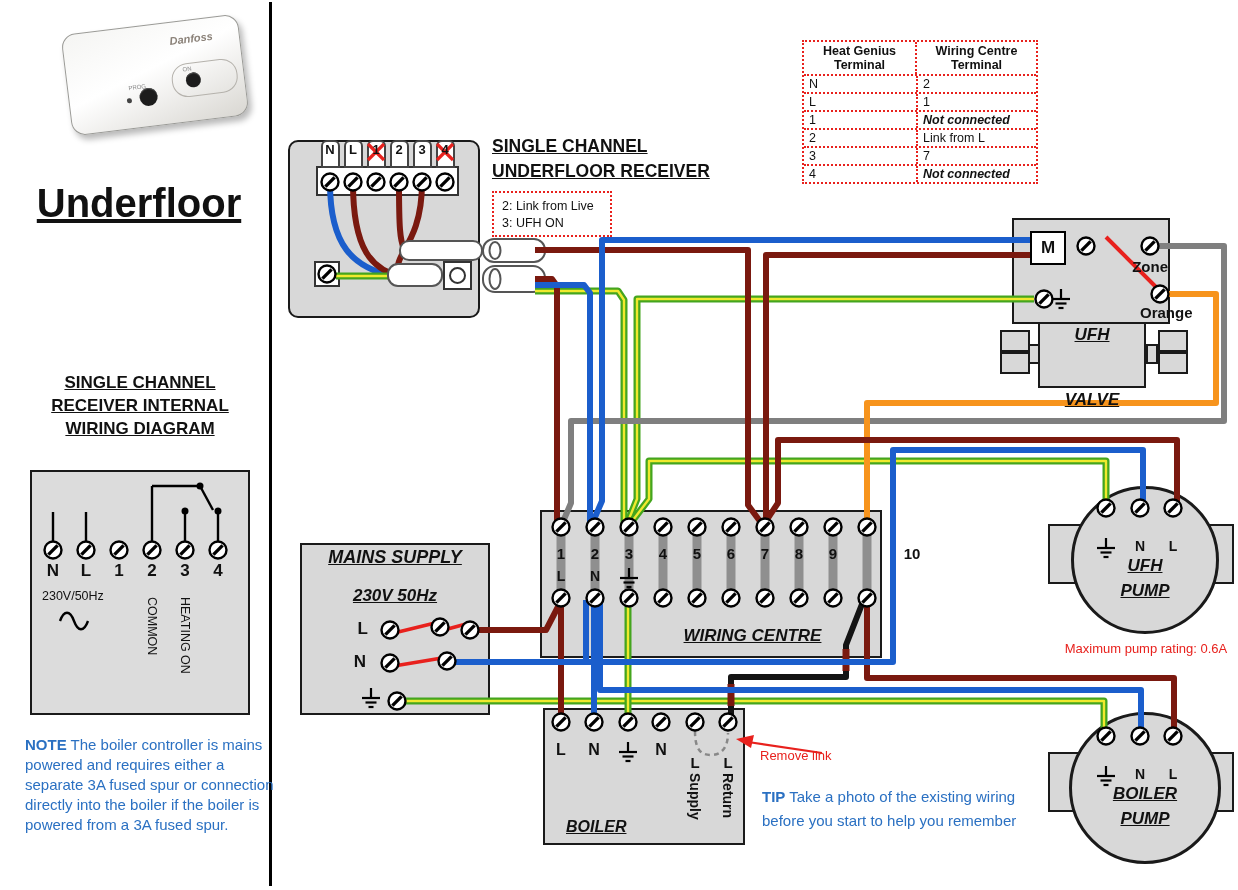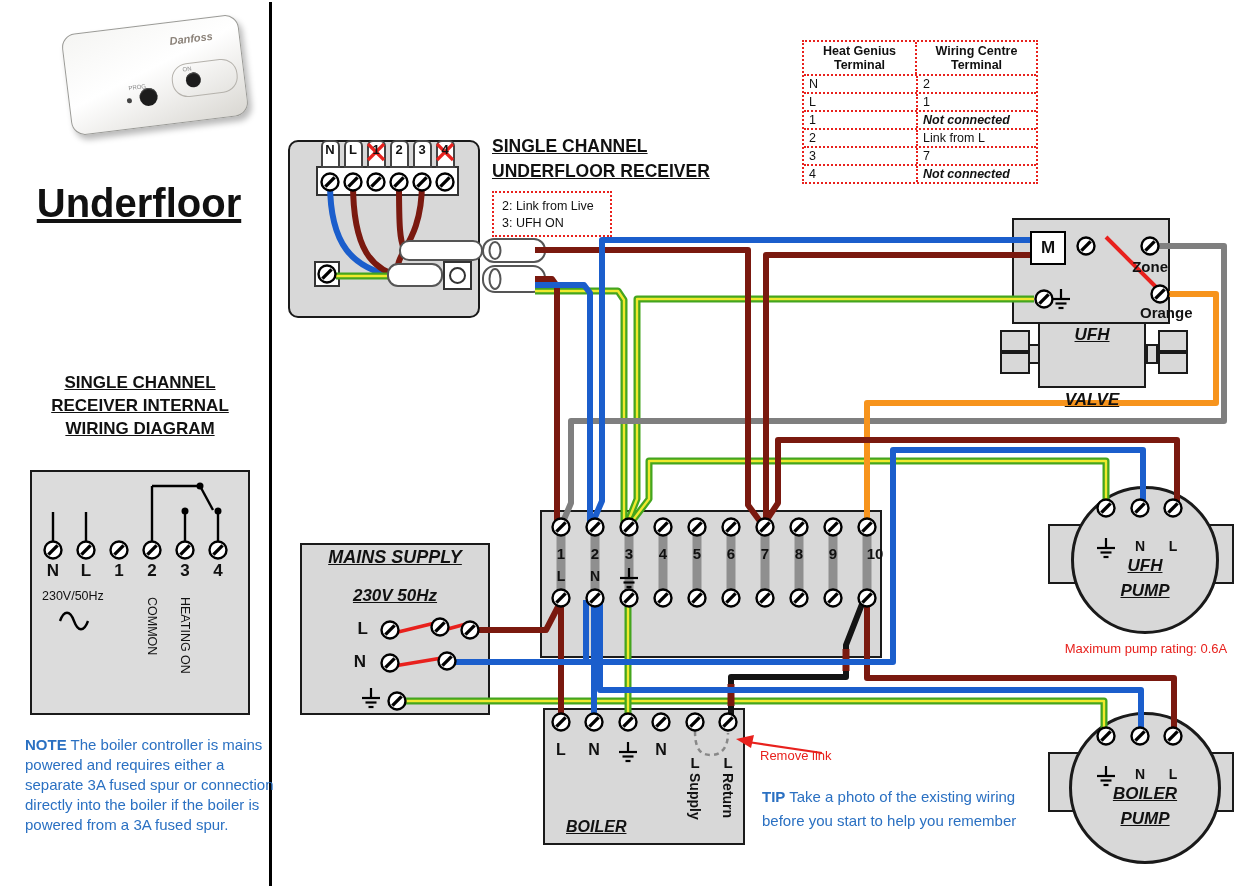--- a/index.html
+++ b/index.html
@@ -377,23 +377,24 @@
 
   <div class="wcnum" style="left:549px;top:545px;">1</div>
   <div class="wcnum" style="left:583px;top:545px;">2</div>
   <div class="wcnum" style="left:617px;top:545px;">3</div>
   <div class="wcnum" style="left:651px;top:545px;">4</div>
   <div class="wcnum" style="left:685px;top:545px;">5</div>
   <div class="wcnum" style="left:719px;top:545px;">6</div>
   <div class="wcnum" style="left:753px;top:545px;">7</div>
   <div class="wcnum" style="left:787px;top:545px;">8</div>
   <div class="wcnum" style="left:821px;top:545px;">9</div>
-  <div class="wcnum" style="left:863px;top:545px;">10</div>
+  <div class="wcnum" style="left:900px;top:545px;">10</div>
   <div class="wcnum" style="left:549px;top:568px;font-size:14px;">L</div>
   <div class="wcnum" style="left:583px;top:568px;font-size:14px;">N</div>
+  <div class="txt b u center" style="left:640px;top:626px;width:225px;font-size:17px;">WIRING CENTRE</div>
 
   <div class="wcnum" style="left:549px;top:741px;font-size:16px;">L</div>
   <div class="wcnum" style="left:582px;top:741px;font-size:16px;">N</div>
   <div class="wcnum" style="left:649px;top:741px;font-size:16px;">N</div>
   <div class="wcnum" style="left:683px;top:754px;font-size:15px;">L</div>
   <div class="wcnum" style="left:716px;top:754px;font-size:15px;">L</div>
   <div class="txt vtext b" style="left:687px;top:773px;font-size:14px;">Supply</div>
   <div class="txt vtext b" style="left:720px;top:773px;font-size:14px;">Return</div>
   <div class="txt b u" style="left:566px;top:818px;font-size:16px;">BOILER</div>
   <div class="txt red-t" style="left:760px;top:748px;font-size:13px;">Remove link</div>

